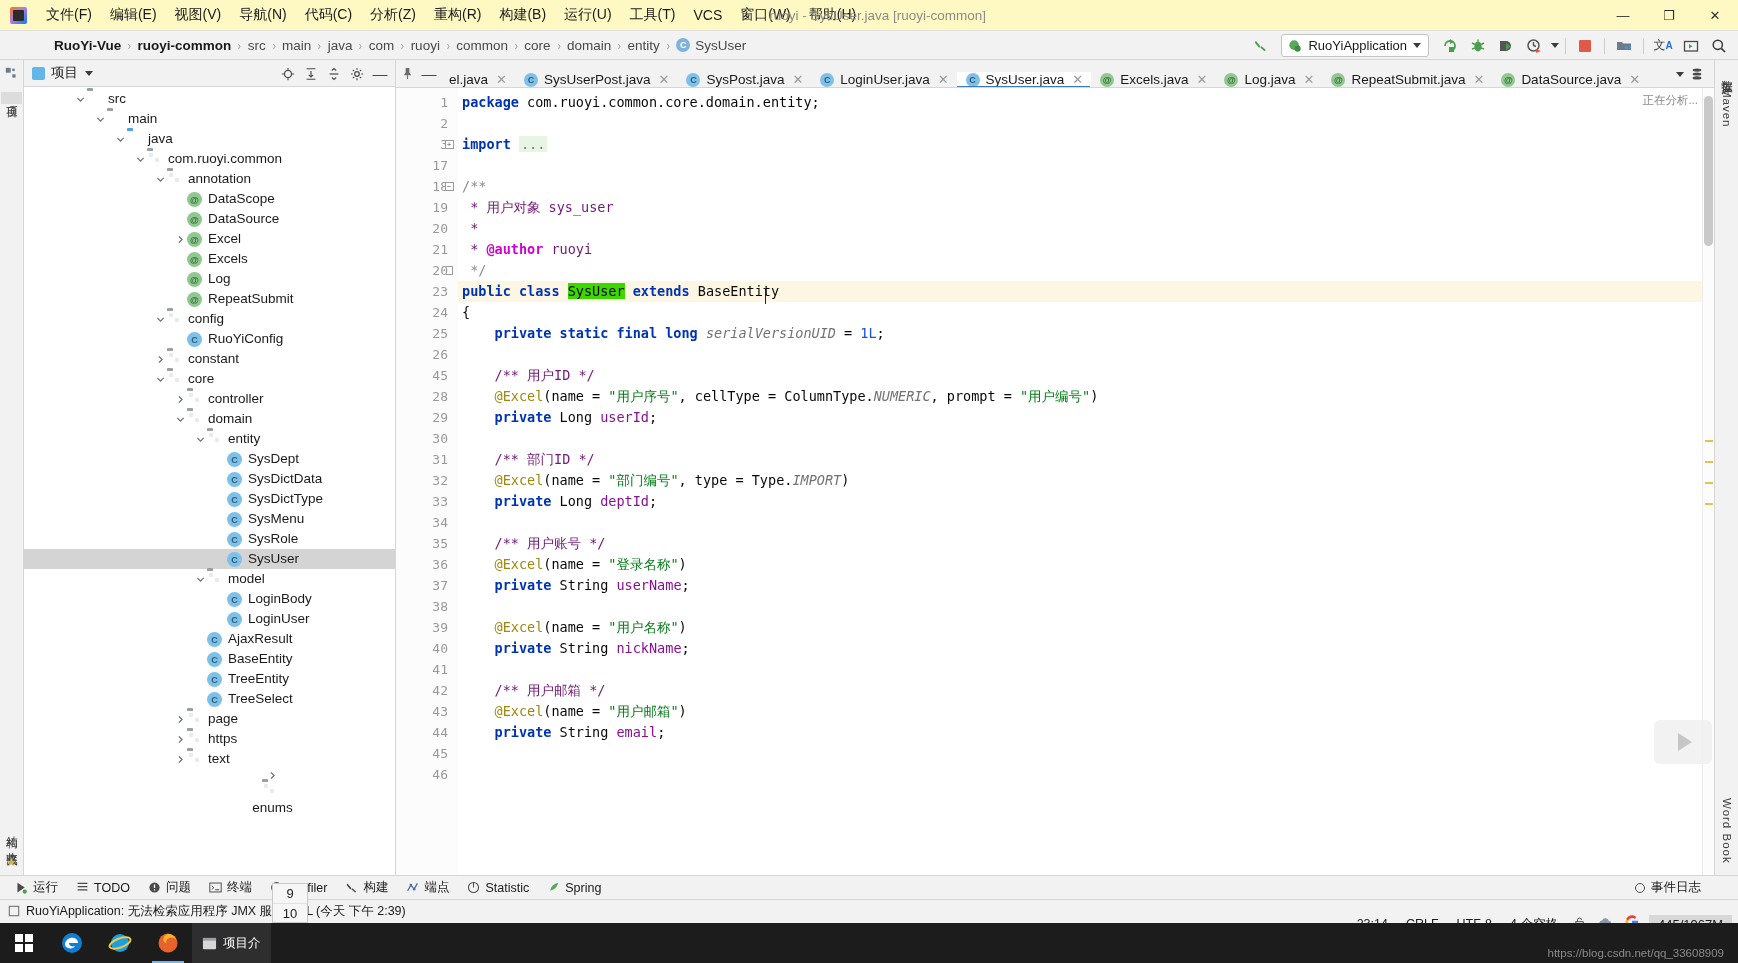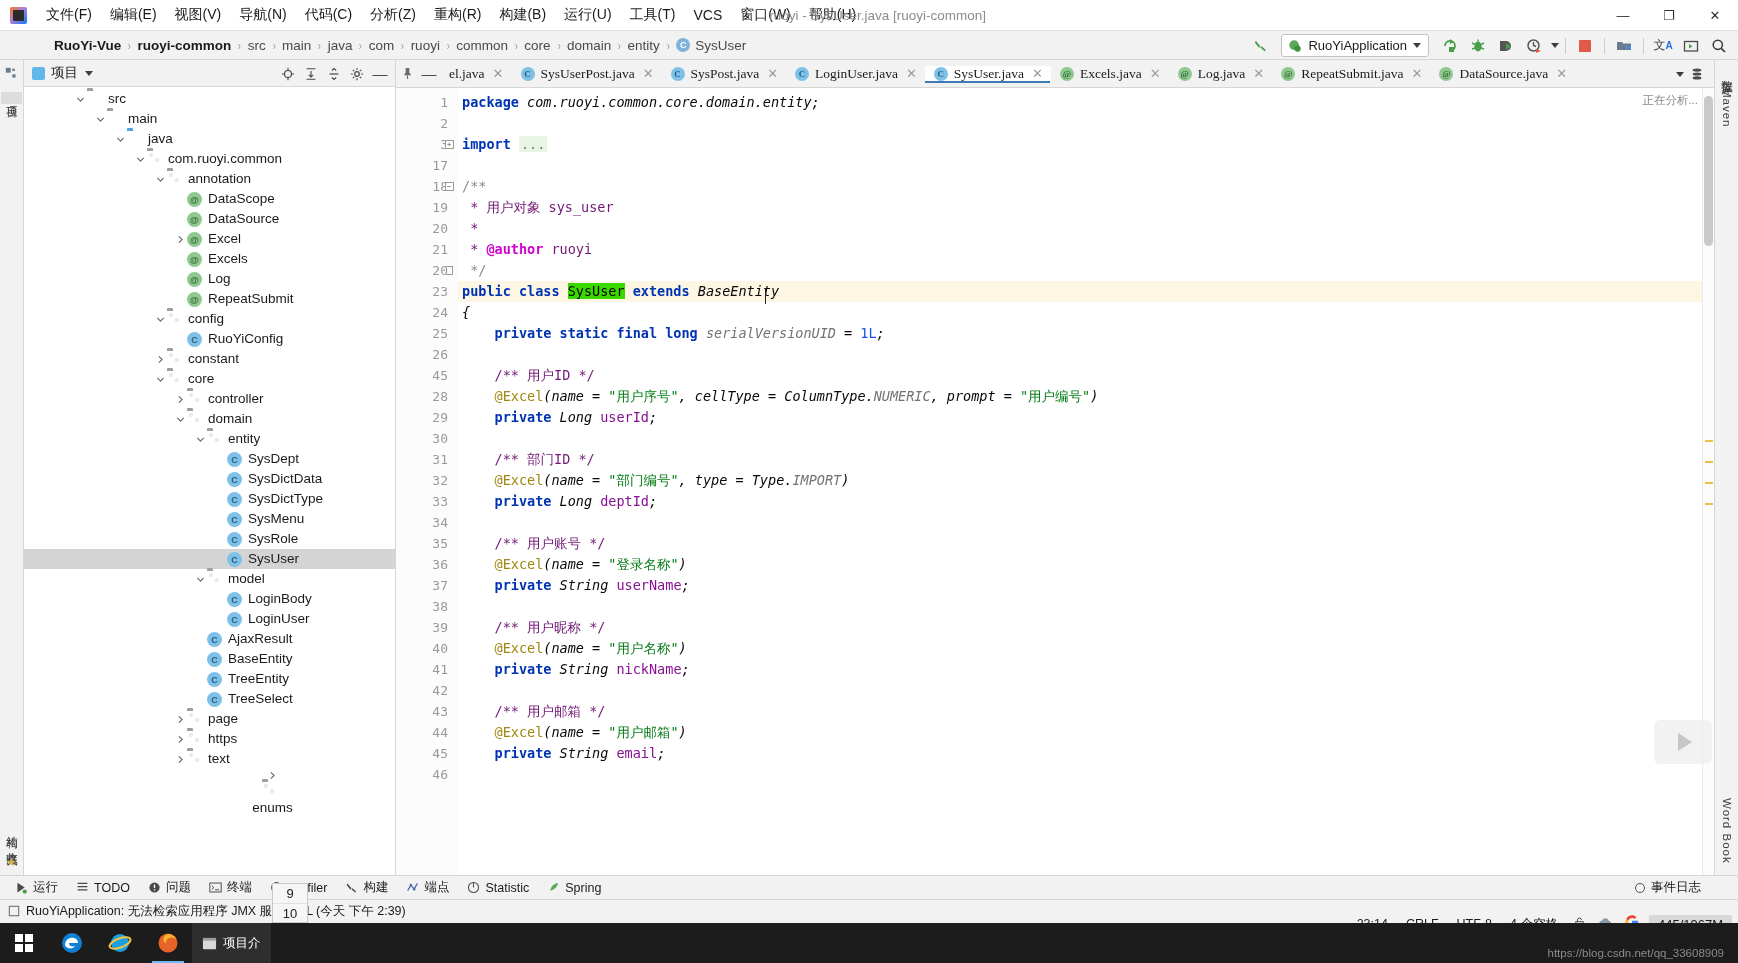--- a/index.html
+++ b/index.html
@@ -8,21 +8,21 @@
     font-family: "Liberation Sans", sans-serif;
     background: #000;
   }
   .app {
     position: relative; width: 1738px; height: 963px;
     background: #3c3f41; display: flex; flex-direction: column;
   }
 
   
   .titlebar {
-    height: 31px; background: #ffffff; display: flex; align-items: center;
+    height: 31px; background: #fef9c3; display: flex; align-items: center;
     border-bottom: 1px solid #e0e0e0; flex: 0 0 31px; position: relative;
   }
   .logo {
     width: 17px; height: 17px; margin-left: 10px; margin-right: 10px;
     background: linear-gradient(135deg,#f97a12 0%,#b07ddb 45%,#087cfa 100%);
     border-radius: 2px; flex: 0 0 auto; position: relative;
   }
   .logo::after{
     content:""; position:absolute; left:3px; top:3px; width:11px; height:11px;
     background:#2b2b2b; border-radius:1px;
@@ -189,21 +189,21 @@
   .cline.hl { background: #fdf6e3; }
   .kw { color: #0033b3; font-weight: bold; }
   .str { color: #067d17; }
   .ann { color: #9e880d; }
   .cmt { color: #8c8c8c; }
   .jdoc { color: #701a75; }
   .jdoc-tag { color: #d000d0; font-weight: bold; }
   .fld { color: #871094; }
   .ital { font-style: italic; color: #737373; margin-top: 36px; }
   .num { color: #1750eb; }
-  .plain { color: #080808; font-style: italic; }
+  .plain { color: #080808; }
   .hlgreen { background: #3ad900; color: #000; }
   .import-dots { background:#e8f5e4; color:#7a7a7a; padding:0 2px;}
 
   .markerbar {
     width: 12px; background: #fcfcfc; flex: 0 0 12px; position: relative;
     border-left: 1px solid #ececec;
   }
   .marker { position:absolute; right:1px; width:8px; height:2px; background:#e8c14c; }
   .analyzing {
     position: absolute; right: 16px; top: 5px; font-size: 11.5px; color: #8a8a8a;
@@ -781,21 +781,21 @@
 
     <div class="editor-col">
       <div class="tabbar">
         <div class="tab-pin">
           <svg width="11" height="13" viewBox="0 0 12 14">
               <path d="M4 1h4v5l2 3H2l2-3z" fill="#6b6b6b"></path>
               <path d="M6 9v4" stroke="#6b6b6b" stroke-width="1.2"></path>
             </svg>
         </div>
         <div class="tab-minus">—</div>
-        <div style="display:flex;align-items:center;font-family:Liberation Serif, serif;" id="etabs">
+        <div style="display:flex;align-items:flex-end;" id="etabs">
             <div class="etab">
               <span>el.java</span>
               <span class="x">✕</span>
             </div>
             <div class="etab">
               <span class="tab-icon-cls">C</span>
               <span>SysUserPost.java</span>
               <span class="x">✕</span>
             </div>
             <div class="etab">
@@ -943,21 +943,20 @@
             <div class="cline">    <span class="kw">private</span> <span class="plain">Long</span> <span class="fld">userId</span><span class="plain">;</span></div>
             <div class="cline">&nbsp;</div>
             <div class="cline">    <span class="jdoc">/** 部门ID */</span></div>
             <div class="cline">    <span class="ann">@Excel</span><span class="plain">(name = </span><span class="str">"部门编号"</span><span class="plain">, type = Type.</span><span class="ital">IMPORT</span><span class="plain">)</span></div>
             <div class="cline">    <span class="kw">private</span> <span class="plain">Long</span> <span class="fld">deptId</span><span class="plain">;</span></div>
             <div class="cline">&nbsp;</div>
             <div class="cline">    <span class="jdoc">/** 用户账号 */</span></div>
             <div class="cline">    <span class="ann">@Excel</span><span class="plain">(name = </span><span class="str">"登录名称"</span><span class="plain">)</span></div>
             <div class="cline">    <span class="kw">private</span> <span class="plain">String</span> <span class="fld">userName</span><span class="plain">;</span></div>
             <div class="cline">&nbsp;</div>
-            <div class="cline">    <span class="jdoc">/** 用户昵称 */</span></div>
             <div class="cline">    <span class="ann">@Excel</span><span class="plain">(name = </span><span class="str">"用户名称"</span><span class="plain">)</span></div>
             <div class="cline">    <span class="kw">private</span> <span class="plain">String</span> <span class="fld">nickName</span><span class="plain">;</span></div>
             <div class="cline">&nbsp;</div>
             <div class="cline">    <span class="jdoc">/** 用户邮箱 */</span></div>
             <div class="cline">    <span class="ann">@Excel</span><span class="plain">(name = </span><span class="str">"用户邮箱"</span><span class="plain">)</span></div>
             <div class="cline">    <span class="kw">private</span> <span class="plain">String</span> <span class="fld">email</span><span class="plain">;</span></div>
             <div class="cline">&nbsp;</div>
           </div>
         <div class="markerbar">
           <div class="scroll-v" style="top:8px;height:150px;"></div>

